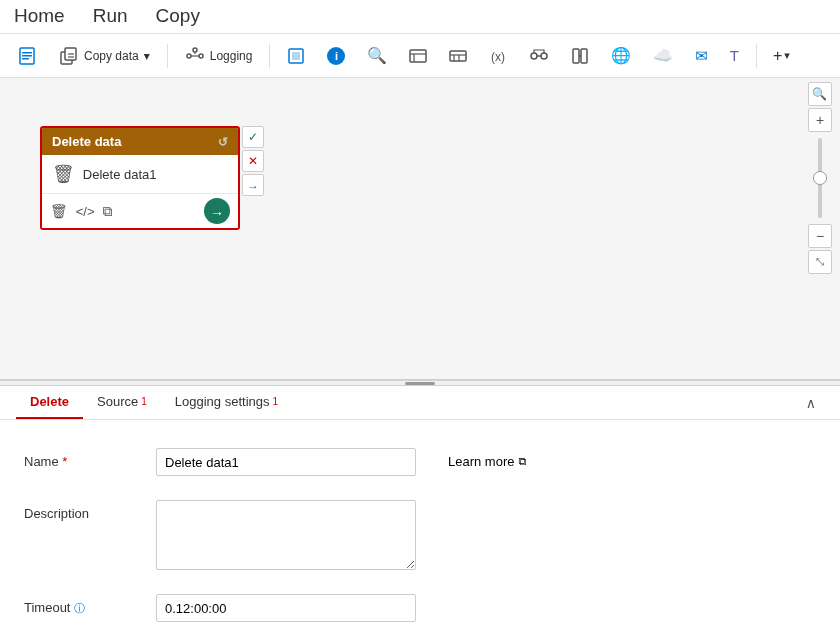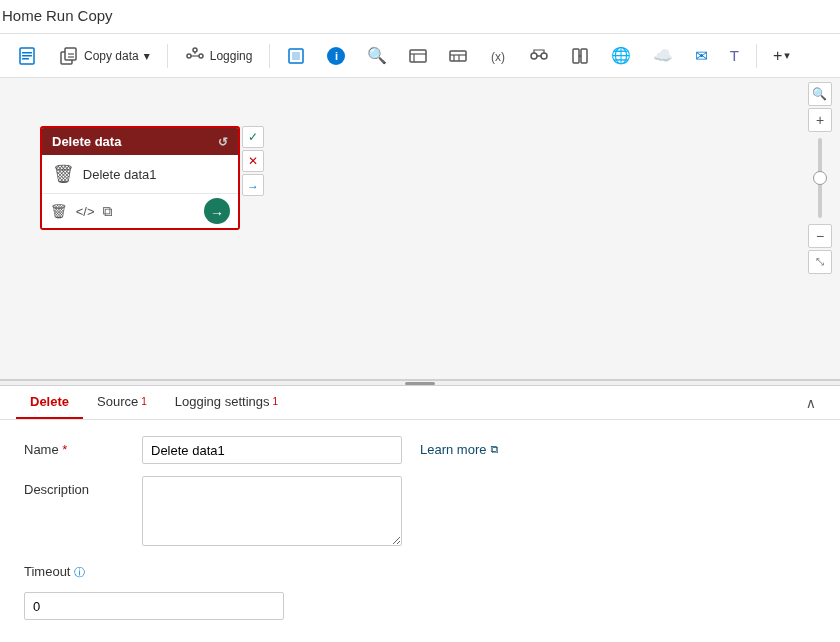--- a/index.html
+++ b/index.html
@@ -4,22 +4,22 @@
   <style>
     * { box-sizing: border-box; margin: 0; padding: 0; }
     body { font-family: 'Segoe UI', Arial, sans-serif; font-size: 13px; background: #fff; width: 840px; height: 642px; overflow: hidden; }
 
     
     .menu-bar {
       display: flex; align-items: stretch; height: 34px;
       border-bottom: 1px solid #e0e0e0; background: #fff;
     }
     .menu-item {
-      padding: 0 2px; display: flex; align-items: center; cursor: pointer;
-      font-size: 15px; color: #333; border-bottom: 2px solid transparent;
+      padding: 0 14px; display: flex; align-items: center; cursor: pointer;
+      font-size: 19px; color: #333; border-bottom: 2px solid transparent;
     }
     .menu-item.active { color: #0078d4; border-bottom: 2px solid #0078d4; font-weight: 600; }
 
     
     .toolbar {
       display: flex; align-items: center; height: 44px;
       border-bottom: 1px solid #e0e0e0; background: #fff; padding: 0 8px; gap: 4px;
     }
     .toolbar-btn {
       display: flex; align-items: center; gap: 5px; padding: 4px 8px;
@@ -40,21 +40,21 @@
       border-bottom: 1px solid #d0d0d0;
     }
 
     
     .activity-node {
       position: absolute; top: 48px; left: 40px;
       background: #fff; border: 2px solid #cc0000;
       border-radius: 3px; width: 200px;
     }
     .node-header {
-      background: #7f1d1d; color: #fff; padding: 6px 10px;
+      background: #a16207; color: #fff; padding: 6px 10px;
       font-size: 13px; font-weight: 600; border-radius: 1px 1px 0 0;
       display: flex; align-items: center; justify-content: space-between;
     }
     .node-body {
       padding: 8px 10px; display: flex; align-items: center; gap: 8px;
       background: #fff;
     }
     .trash-icon { font-size: 18px; color: #555; }
     .node-name { font-size: 13px; color: #333; }
     .node-actions {
@@ -132,34 +132,34 @@
       border-bottom: 2px solid transparent; display: flex; align-items: center; gap: 2px;
     }
     .props-tab.active { color: #cc0000; border-bottom: 2px solid #cc0000; font-weight: 600; }
     .props-tab .badge {
       font-size: 10px; color: #cc0000; vertical-align: super; margin-left: 1px;
     }
     .collapse-btn { cursor: pointer; color: #555; font-size: 14px; padding: 8px; }
 
     
     .form-area { padding: 16px 24px; display: flex; flex-direction: column; gap: 12px; }
-    .form-row { display: flex; align-items: flex-start; gap: 18px; }
+    .form-row { display: flex; align-items: flex-start; gap: 32px; margin-top: 12px; }
     .form-label { width: 100px; font-size: 13px; color: #333; padding-top: 6px; flex-shrink: 0; }
     .form-label .required { color: #cc0000; }
     .form-label .info-icon { color: #0078d4; font-size: 11px; cursor: pointer; }
     .form-input {
       width: 260px; height: 28px; border: 1px solid #ccc; border-radius: 2px;
       padding: 4px 8px; font-size: 13px; outline: none;
     }
     .form-textarea {
       width: 260px; height: 70px; border: 1px solid #ccc; border-radius: 2px;
       padding: 4px 8px; font-size: 13px; resize: vertical; outline: none;
     }
     .learn-more {
-      display: flex; align-items: center; gap: 4px; color: #0c4a6e;
+      display: flex; align-items: center; gap: 4px; color: #000000;
       font-size: 13px; cursor: pointer; text-decoration: none; padding-top: 6px;
     }
     .learn-more-icon { font-size: 11px; }
 
     
     .rotate-icon { font-size: 12px; color: #ccc; cursor: pointer; }
   </style>
 </head>
 <body>
 
@@ -353,20 +353,21 @@
         <span>Description</span>
       </div>
       <textarea class="form-textarea" style=""></textarea>
     </div>
 
     <div class="form-row">
       <div class="form-label">
         <span>Timeout</span>
         <span class="info-icon"> ⓘ</span>
       </div>
+      <input class="form-input" type="text" value="0.12:00:00" style="">
     </div>
 
     <div class="form-row">
       <input class="form-input" type="text" value="0" style="">
     </div>
   </div>
 
 </div>
 
 </body></html>

